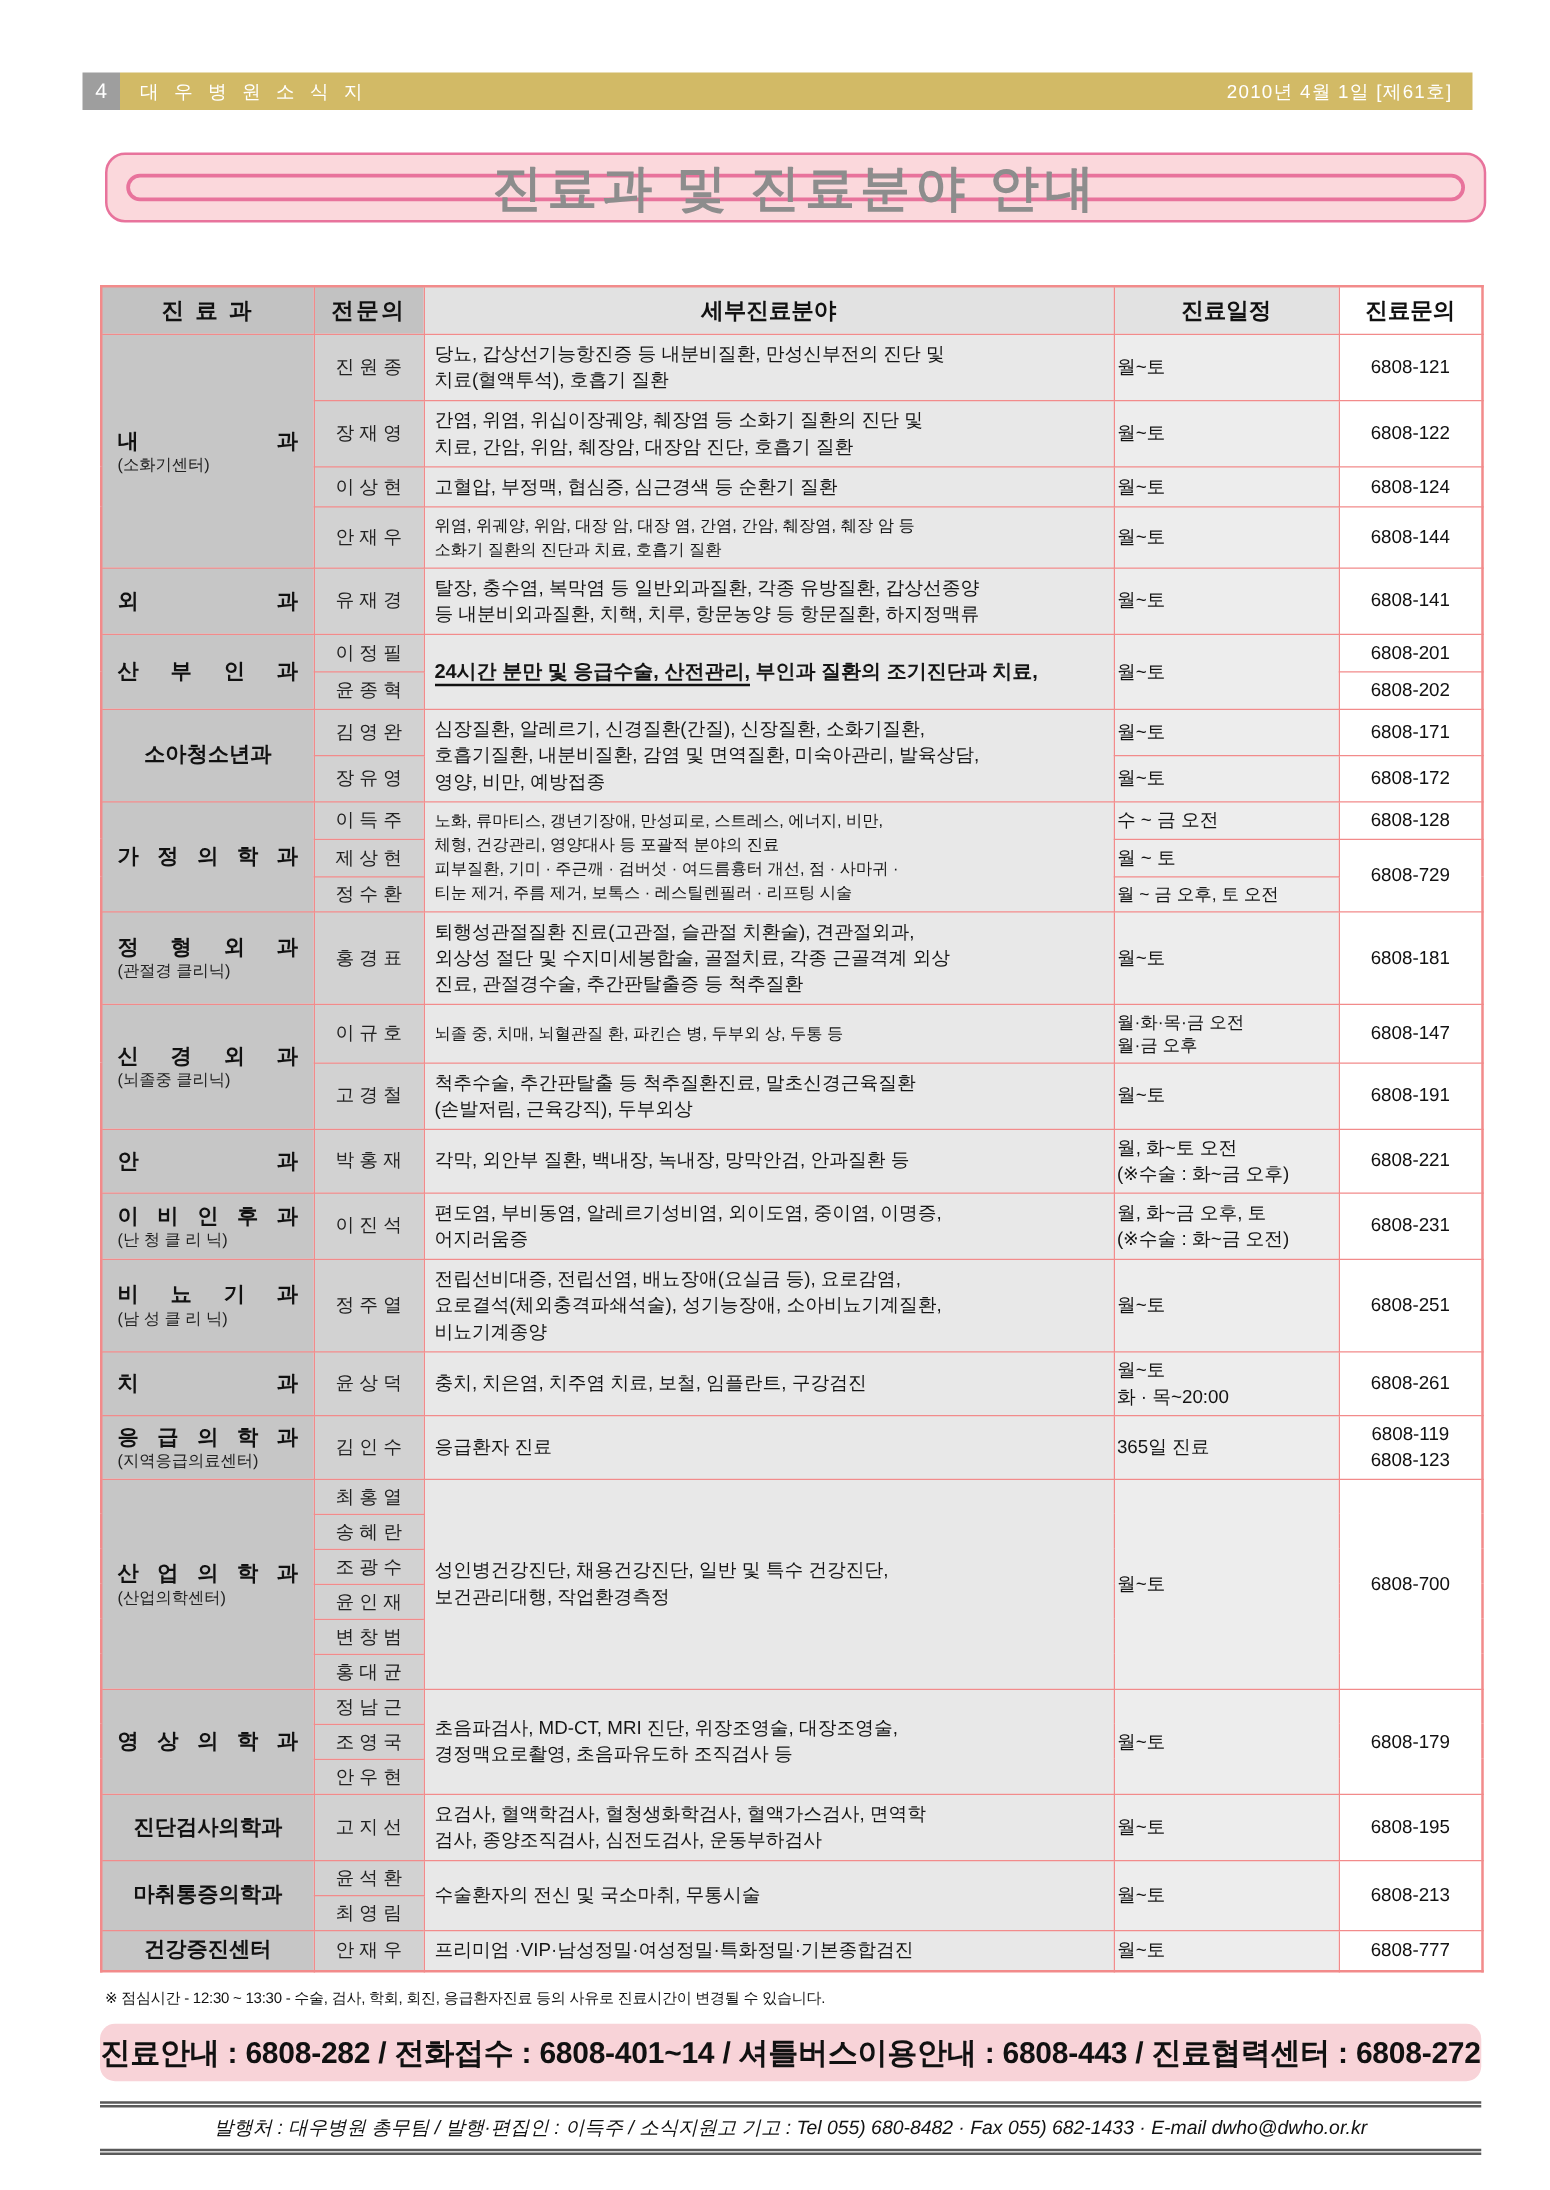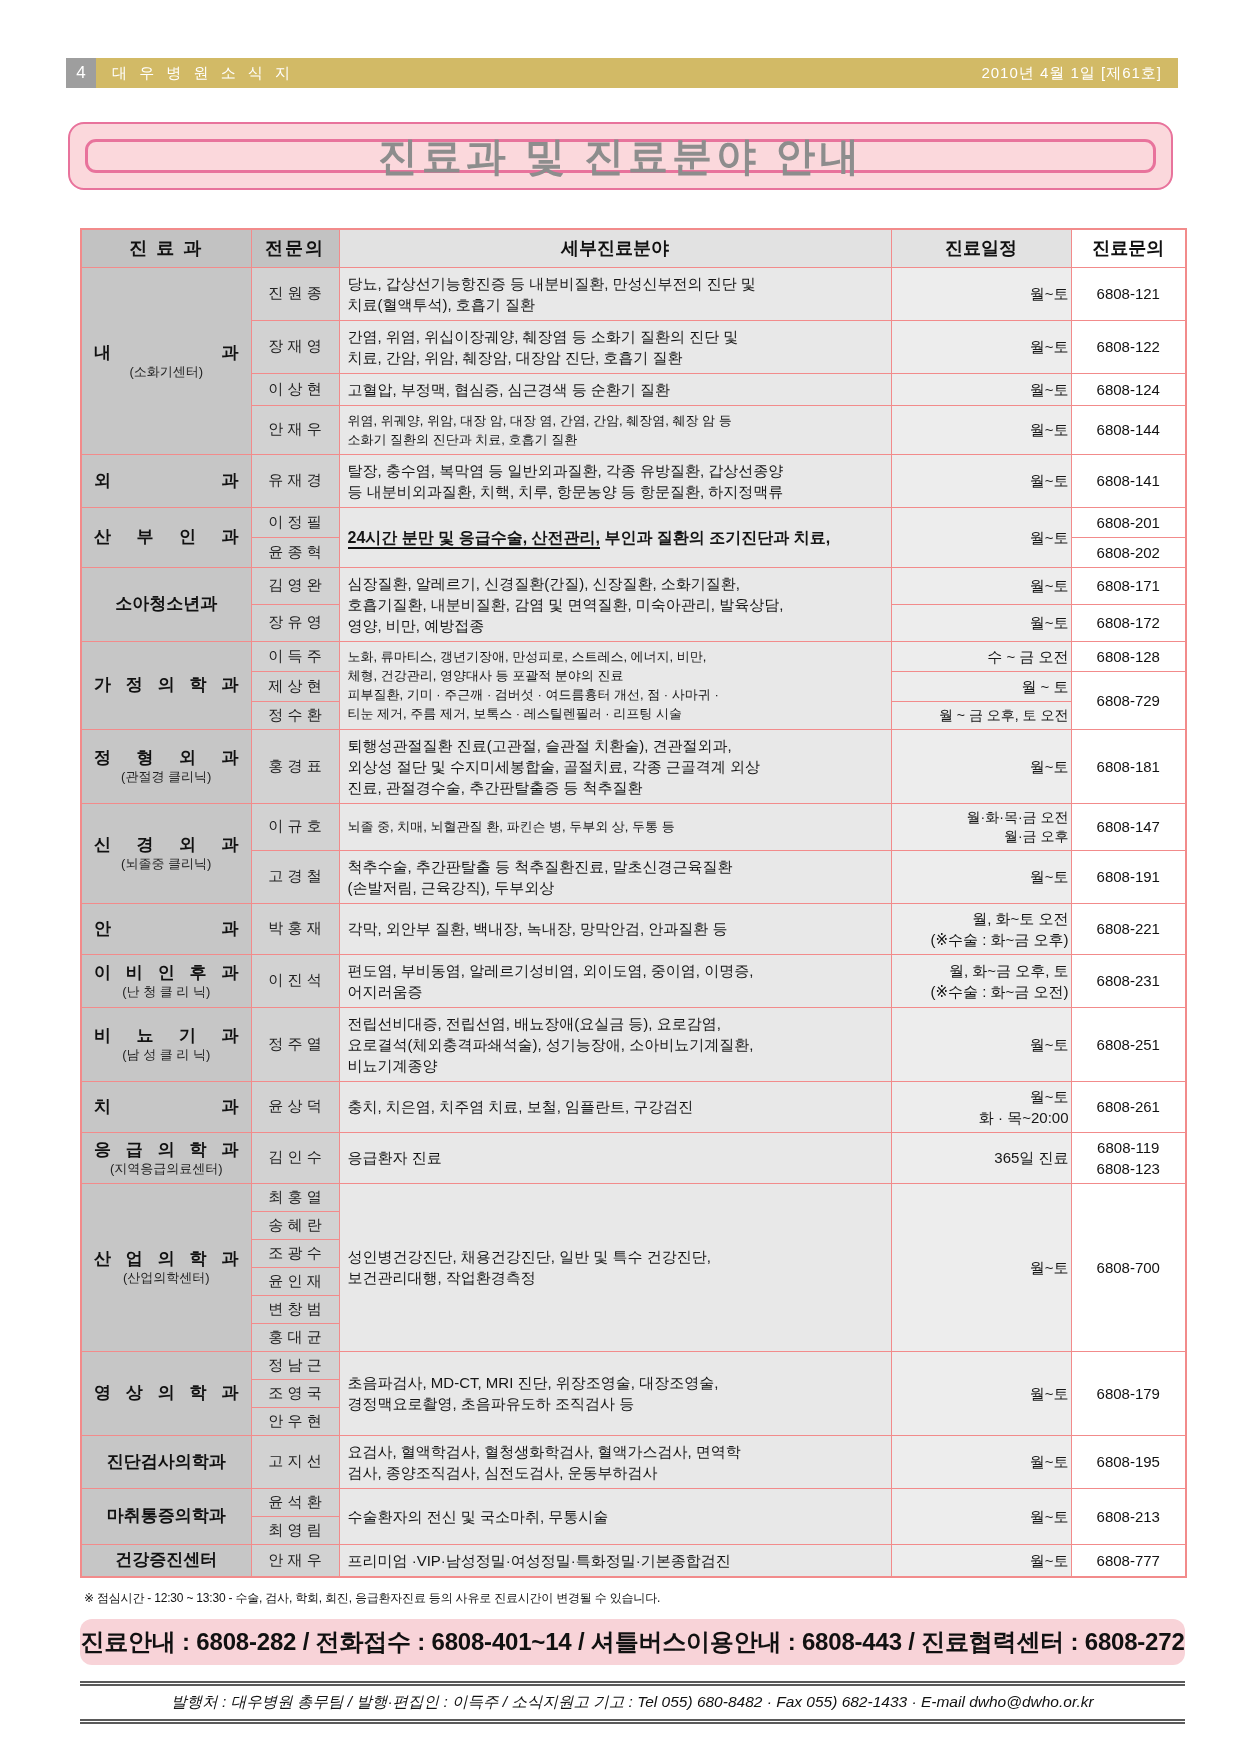--- a/index.html
+++ b/index.html
@@ -18,44 +18,44 @@
   
   .topbar{position:absolute;left:66px;top:58px;width:1112px;height:30px;display:flex;}
   .pagenum{width:30px;height:30px;background:var(--pagenum_gray);color:#fff;font-size:17px;
            text-align:center;line-height:30px;}
   .topbar-main{flex:1;background:var(--topbar_gold);color:#fff;display:flex;
                justify-content:space-between;align-items:center;padding:0 16px;font-size:15px;}
   .topbar-title{letter-spacing:4px;}
   .topbar-issue{letter-spacing:1px;}
 
   
-  .banner{position:absolute;left:68px;top:122px;width:1105px;height:68px;
+  .banner{position:absolute;left:84px;top:122px;width:1105px;height:56px;
           background:var(--banner_bg);border:2px solid var(--banner_border);border-radius:16px;padding:15px;}
   .banner-inner{height:100%;border:3px solid var(--banner_border);border-radius:11px;
                 display:flex;align-items:center;justify-content:center;}
   .banner-title{font-size:40px;font-weight:bold;color:var(--banner_text);letter-spacing:4px;}
 
   
   .content{position:absolute;left:80px;top:228px;width:1105px;}
 
   table.dept-table{width:100%;border-collapse:collapse;border:2px solid var(--table_border);
                    table-layout:fixed;}
   .dept-table th,.dept-table td{border:1px solid var(--table_border);vertical-align:middle;}
   .dept-table th{height:38px;font-size:18px;font-weight:bold;color:#111;}
   th.h0,th.h1{background:var(--header_dark_bg);letter-spacing:2px;}
   th.h2,th.h3{background:var(--header_light_bg);}
   th.h4{background:var(--phone_bg);}
 
   td.dept{background:var(--dept_bg);padding:4px 12px;}
   .dept-name{font-size:17px;font-weight:bold;color:#111;text-align:center;line-height:22px;}
   .dept-name.just{text-align:justify;text-align-last:justify;}
-  .dept-sub{font-size:13px;color:#222;text-align:center;line-height:16px;}
+  .dept-sub{font-size:13px;color:#222;text-align:left;line-height:16px;}
   td.doc{background:var(--doctor_bg);text-align:center;font-size:15px;color:#222;padding:4px 2px;}
   td.desc{background:var(--desc_bg);padding:5px 8px;text-align:left;color:#151515;}
-  td.sched{background:var(--sched_bg);text-align:right;font-size:15px;color:#151515;padding:4px 2px;}
+  td.sched{background:var(--sched_bg);text-align:left;font-size:15px;color:#151515;padding:4px 2px;}
   td.phone{background:var(--phone_bg);text-align:center;font-size:16.5px;color:#111;padding:4px 2px;}
   td .ln{font-size:15px;line-height:21px;}
   td.small .ln{font-size:13px;line-height:19px;}
   td.sched.small .ln{font-size:14px;}
   td.boldcell .ln{font-weight:bold;font-size:16px;}
   .useg{border-bottom:2px solid #111;padding-bottom:1px;}
 
   .footnote{margin-top:12px;font-size:12px;color:#111;padding-left:4px;letter-spacing:-0.2px;}
 
   .contact-bar{margin-top:12px;background:var(--contact_bg);border-radius:12px;height:46px;

